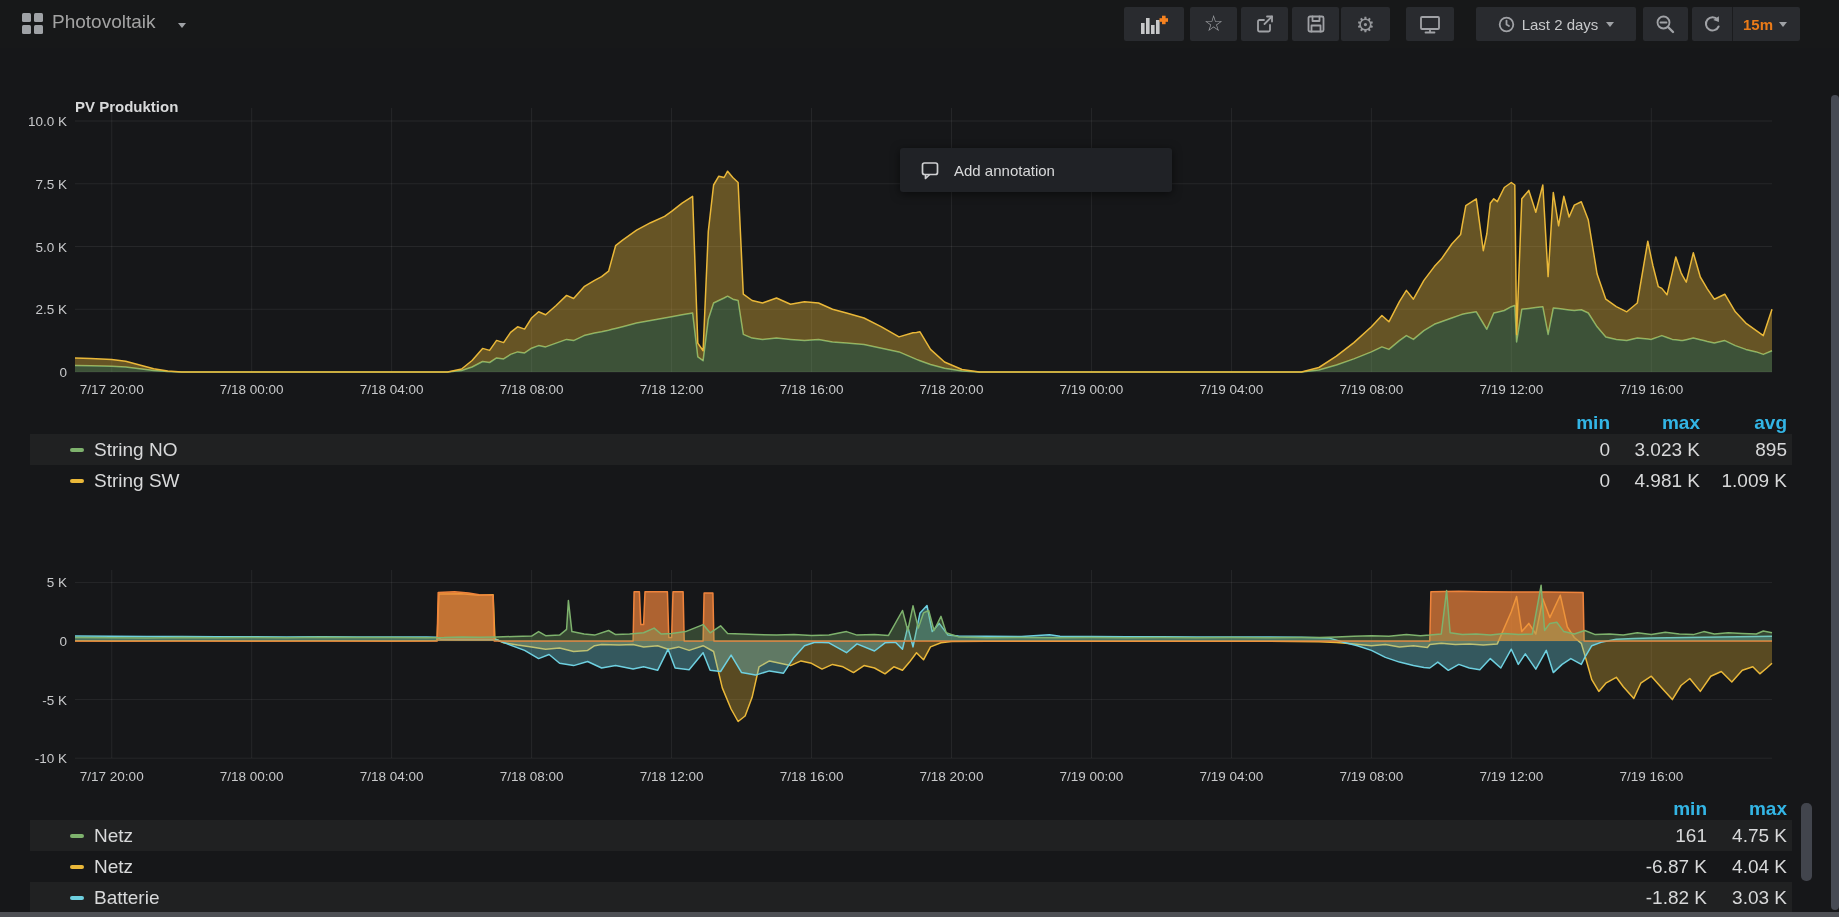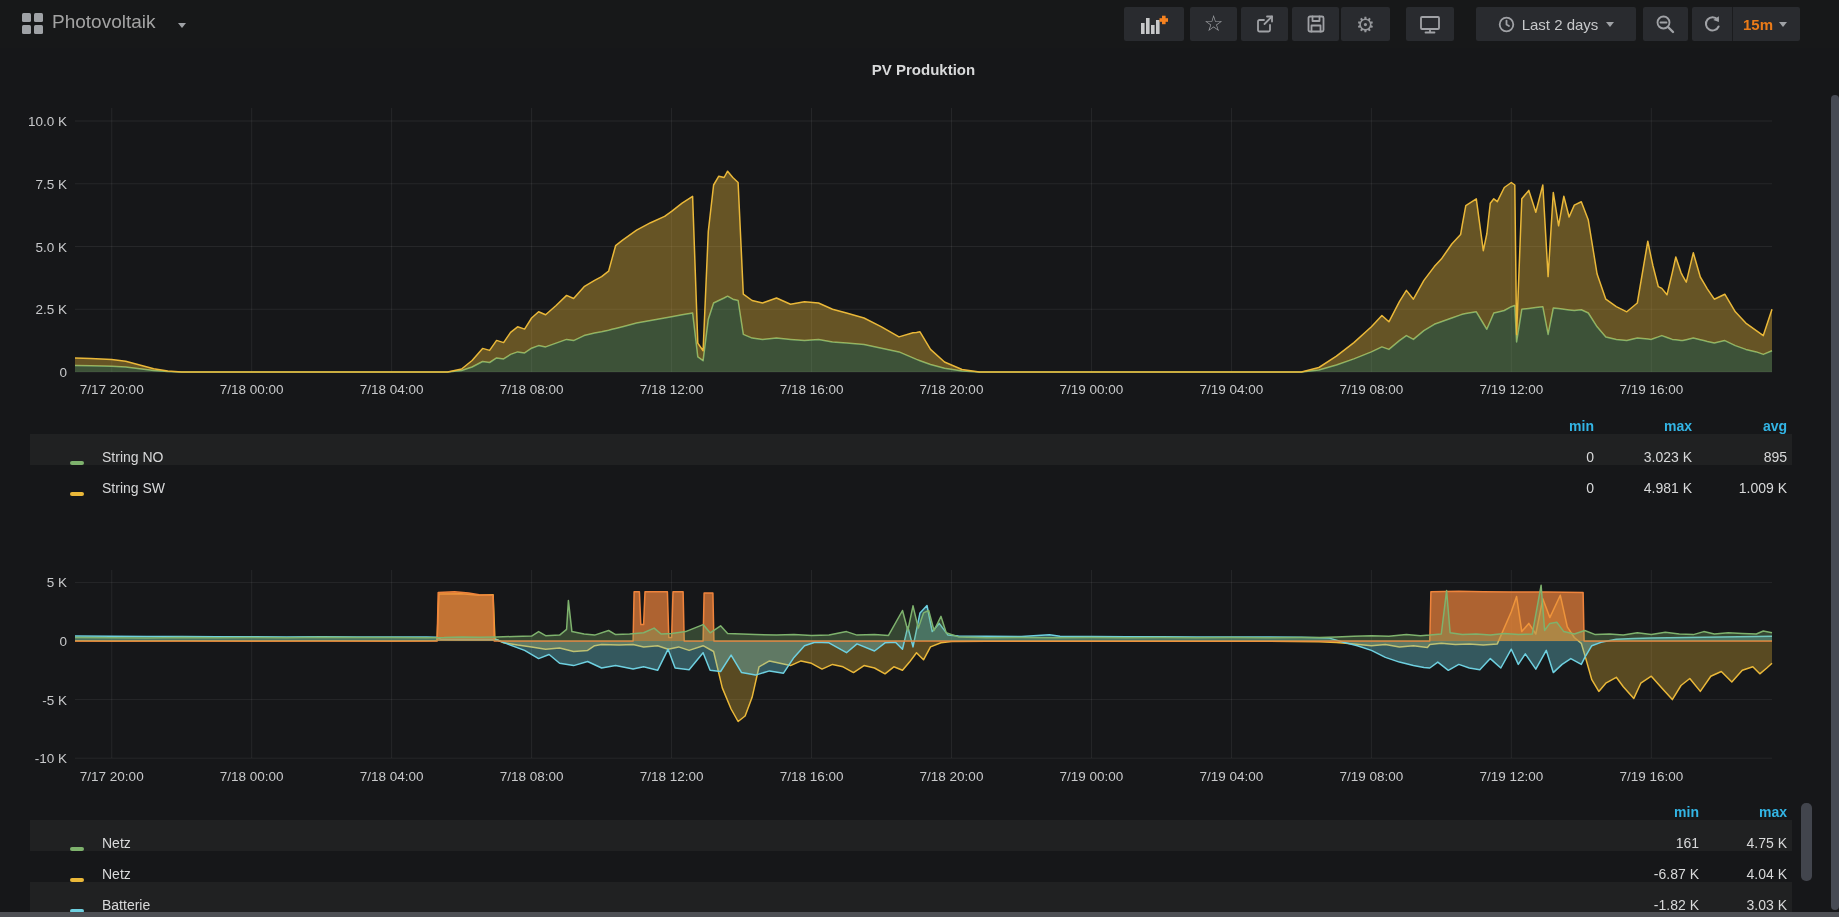--- a/index.html
+++ b/index.html
@@ -16,30 +16,30 @@
   .nav-btn{position:absolute;top:7px;height:34px;background:#292b2f;border-radius:2px;
            display:flex;align-items:center;justify-content:center;cursor:pointer;}
   .nav-btn svg{display:block;}
   .icon-stroke{stroke:#a0a2a6;fill:none;stroke-width:1.8;stroke-linecap:round;stroke-linejoin:round;}
   .star-glyph{font-size:22px;color:#a0a2a6;line-height:20px;}
   .gear-glyph{font-size:21px;color:#96989c;line-height:21px;}
   .tp-text{font-size:15px;color:#c7c8ca;font-weight:500;margin:0 8px 0 7px;}
   .refresh-interval{font-size:15px;font-weight:700;margin:0 6px 0 10px;}
   .group-divider{width:1px;height:34px;background:#1b1c1e;}
   
-  .panel-title{position:absolute;left:75px;width:1697px;text-align:center;font-size:15px;
-               font-weight:700;color:#d8d9da;}
+  .panel-title{position:absolute;left:75px;width:1697px;font-size:15px;
+               font-weight:700;color:#d8d9da;margin-top:37px;}
   
   svg.chart{position:absolute;left:0;}
   .gridline{stroke:rgba(255,255,255,0.07);stroke-width:1;}
   .tick-label{fill:#c8c9cb;font-size:13.5px;font-family:"Liberation Sans",sans-serif;}
   
   .legend{position:absolute;left:30px;width:1762px;}
-  .legend-row{display:flex;align-items:flex-end;height:31px;font-size:14px;color:#d8d9da;
-              padding-right:5px;box-sizing:border-box;gap:8px;}
+  .legend-row{display:flex;align-items:center;height:31px;font-size:19px;color:#d8d9da;
+              padding-right:5px;box-sizing:border-box;}
   .legend-row.header{height:23px;font-weight:700;}
   .legend-row.striped{background:rgba(255,255,255,0.045);}
   .legend-row .spacer{flex:1;}
   .legend-cell{text-align:right;flex:none;}
   .legend-row.header .legend-cell{color:#33b5e5;}
   .swatch{width:14px;height:4px;border-radius:2px;margin:0 10px 0 40px;flex:none;}
   
   .annotation-popup{position:absolute;left:900px;top:148px;width:272px;height:44px;background:#202226;
       border-radius:3px;box-shadow:0 2px 10px rgba(0,0,0,.55);display:flex;align-items:center;
       padding-left:20px;box-sizing:border-box;z-index:30;font-size:15px;color:#d8d9da;cursor:pointer;}
@@ -262,17 +262,24 @@
       </div>
       <div class="legend-row striped">
         <div class="swatch" style="background: rgb(110, 208, 224);"></div>
         <div>Batterie</div>
         <div class="spacer"></div>
         <div class="legend-cell" style="width: 100px;">-1.82 K</div>
         <div class="legend-cell" style="width: 80px;">3.03 K</div>
       </div>
     </div>
 
+  <div class="annotation-popup">
+    <svg width="20" height="20" viewBox="0 0 20 20">
+      <rect x="2.5" y="3" width="15" height="11.5" rx="2" fill="none" stroke="#cfd0d2" stroke-width="1.7"></rect>
+      <path d="M5.5 14.5 v4 l4.2 -4" fill="none" stroke="#cfd0d2" stroke-width="1.7" stroke-linejoin="round"></path>
+    </svg>
+    <span>Add annotation</span>
+  </div>
 
   <div class="main-scrollbar"></div>
   <div class="legend-scrollbar"></div>
   <div class="bottom-scrollbar"></div>
 </div>
 
 </body></html>

